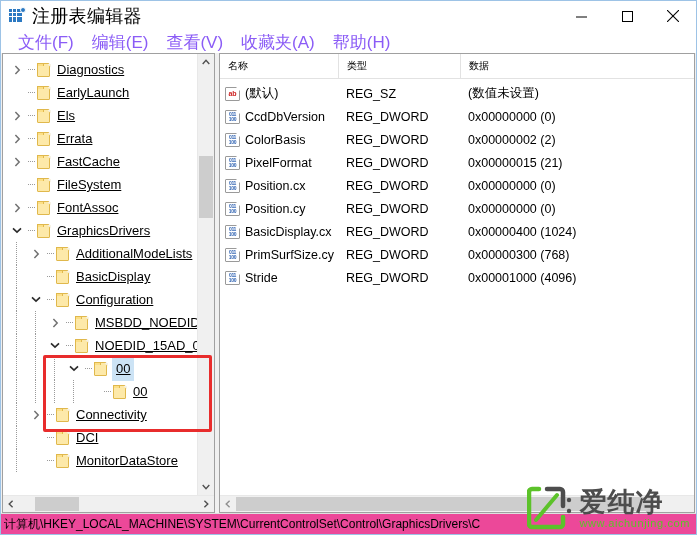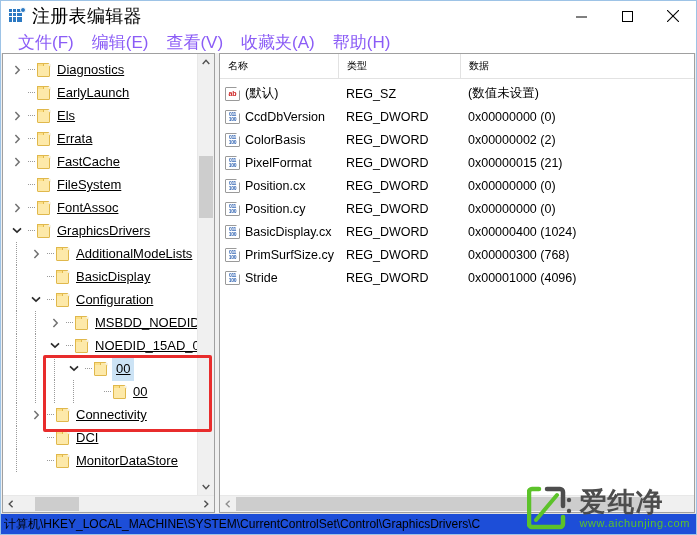--- a/index.html
+++ b/index.html
@@ -184,21 +184,21 @@
     height:16px;min-height:16px;background:#f0f0f0;border-top:1px solid #e8e8e8;
     display:flex;position:relative;
   }
   .hsb-btn{
     width:16px;flex:none;display:flex;align-items:center;justify-content:center;
   }
   .hsb-track{flex:1;position:relative;}
   .hsb-thumb{position:absolute;top:1px;bottom:1px;background:#cdcdcd;}
   
   .statusbar{
-    height:20px;min-height:20px;background:#1d4ed8;
+    height:20px;min-height:20px;background:#ec4899;
     display:flex;align-items:center;overflow:hidden;
     border-top:1px solid #dfdfdf;
   }
   .status-text{
     font-size:12px;color:#000000;padding-left:3px;white-space:nowrap;
   }
   
   .watermark{
     position:absolute;right:6px;bottom:4px;
     display:flex;align-items:center;pointer-events:none;

